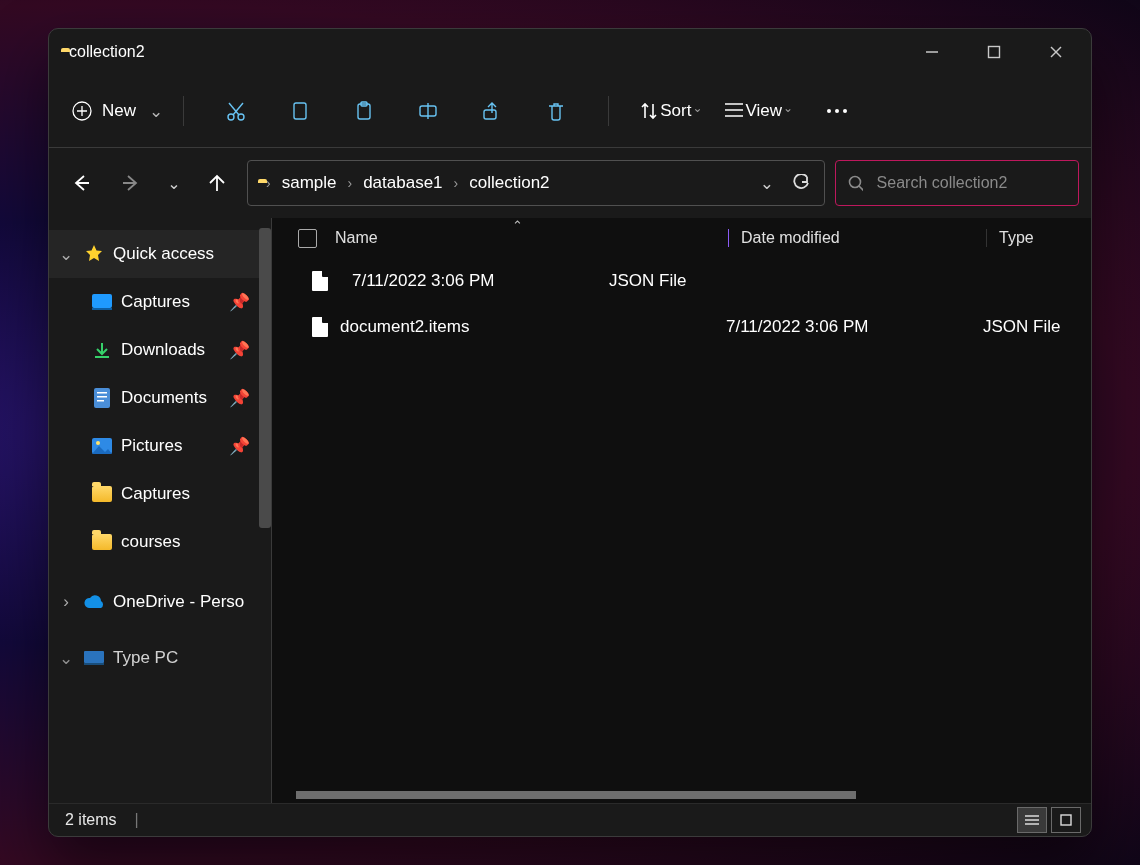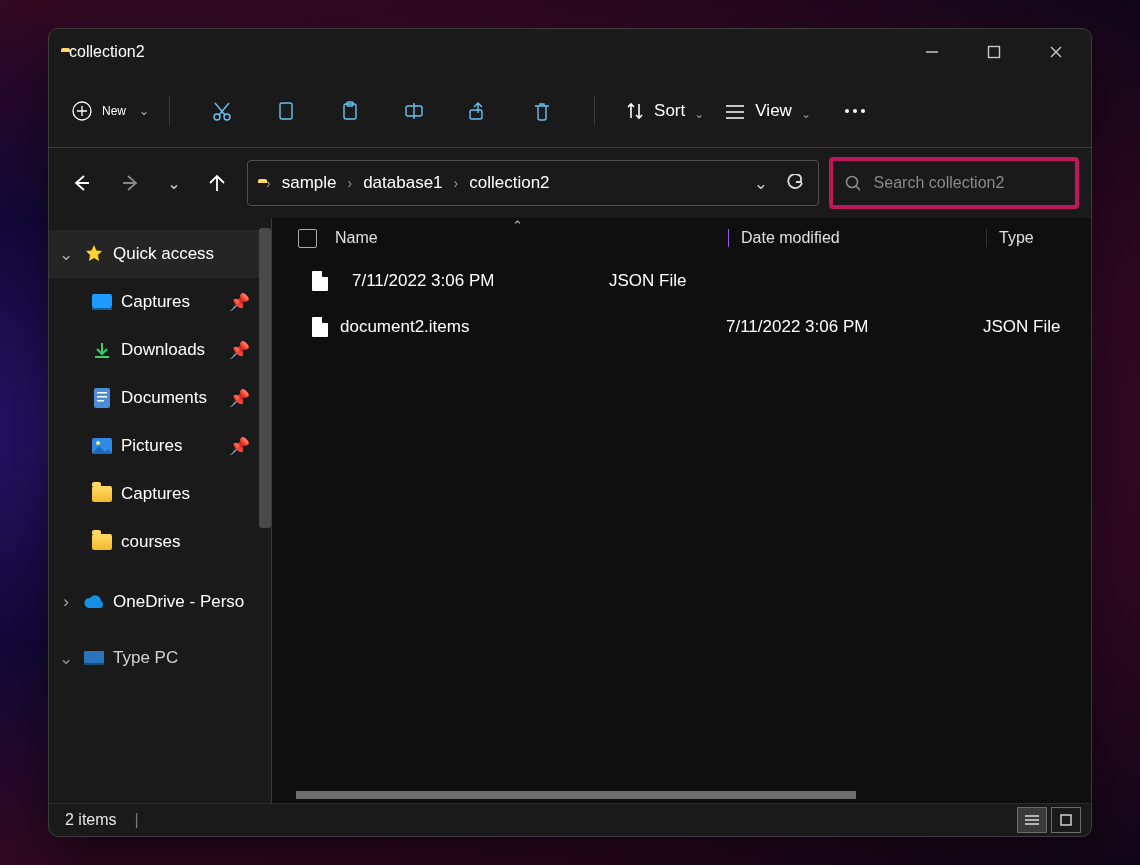--- a/index.html
+++ b/index.html
@@ -31,36 +31,36 @@
 }
 
 .titlebar{display:flex;align-items:center;height:46px;padding:0 4px 0 12px;}
 .titlebar .ticon{margin-right:8px}
 .titlebar .title{font-size:16px}
 .titlebar .spacer{flex:1}
 .winbtn{width:62px;height:46px;display:flex;align-items:center;justify-content:center;color:#d8d8d8}
 .winbtn svg{stroke:#c8c8c8}
 
 .toolbar{display:flex;align-items:center;height:72px;padding:0 22px;border-bottom:1px solid var(--border);}
-.newbtn{display:flex;align-items:center;gap:9px;font-size:12px;cursor:pointer}
+.newbtn{display:flex;align-items:center;gap:9px;font-size:17px;cursor:pointer}
 .newbtn .chev{margin-left:4px;color:#b5b5b5}
 .vsep{width:1px;height:30px;background:var(--border);margin:0 20px}
 .tbtn{width:48px;height:40px;display:flex;align-items:center;justify-content:center;color:#68c3f3;margin:0 8px}
-.sortbtn,.viewbtn{display:flex;align-items:flex-end;gap:9px;font-size:17px;margin:0 10px}
+.sortbtn,.viewbtn{display:flex;align-items:flex-start;gap:1px;font-size:17px;margin:0 10px}
 .sortbtn .chev,.viewbtn .chev{color:#9a9a9a;font-size:12px}
 .more{margin-left:10px}
 
 .navrow{display:flex;align-items:center;height:70px;padding:0 12px;gap:10px}
 .navbtn{width:40px;height:40px;display:flex;align-items:center;justify-content:center;color:#ddd}
 .navbtn.recent{width:26px}
 .addrbar{flex:1;display:flex;align-items:center;height:44px;border:1px solid #505050;border-radius:4px;padding:0 10px;gap:6px;font-size:17px;position:relative}
 .addrbar .seg{padding:0 3px;cursor:pointer}
 .addrbar .csep{color:#999;padding:0 2px;font-size:14px}
 .addrbar .tail{position:absolute;right:0;display:flex;align-items:center;gap:18px;padding-right:14px}
-.searchbox{width:218px;height:44px;border:4px solid #be185d;border-radius:4px;display:flex;align-items:center;padding:0 12px;color:#9b9b9b;gap:12px}
+.searchbox{width:218px;height:44px;border:1px solid #be185d;border-radius:4px;display:flex;align-items:center;padding:0 12px;color:#9b9b9b;gap:12px}
 .searchbox input{background:none;border:none;outline:none;color:#fff;width:100%;font-size:16px}
 .searchbox input::placeholder{color:#8a8a8a}
 
 .body{flex:1;display:flex;overflow:hidden}
 .side{width:222px;background:var(--bg);display:flex;flex-direction:column;overflow:hidden;position:relative;padding-top:12px}
 .side-sb{position:absolute;right:0;top:10px;width:12px;height:300px;background:#4a4a4a;border-radius:3px}
 .srow{display:flex;align-items:center;height:48px;padding-left:8px;gap:8px;font-size:17px}
 .srow.active{background:#252525}
 .srow .pin{margin-left:auto;margin-right:20px;color:#8a8a8a}
 .srow .chev2{width:18px;text-align:center;color:#aaa}

